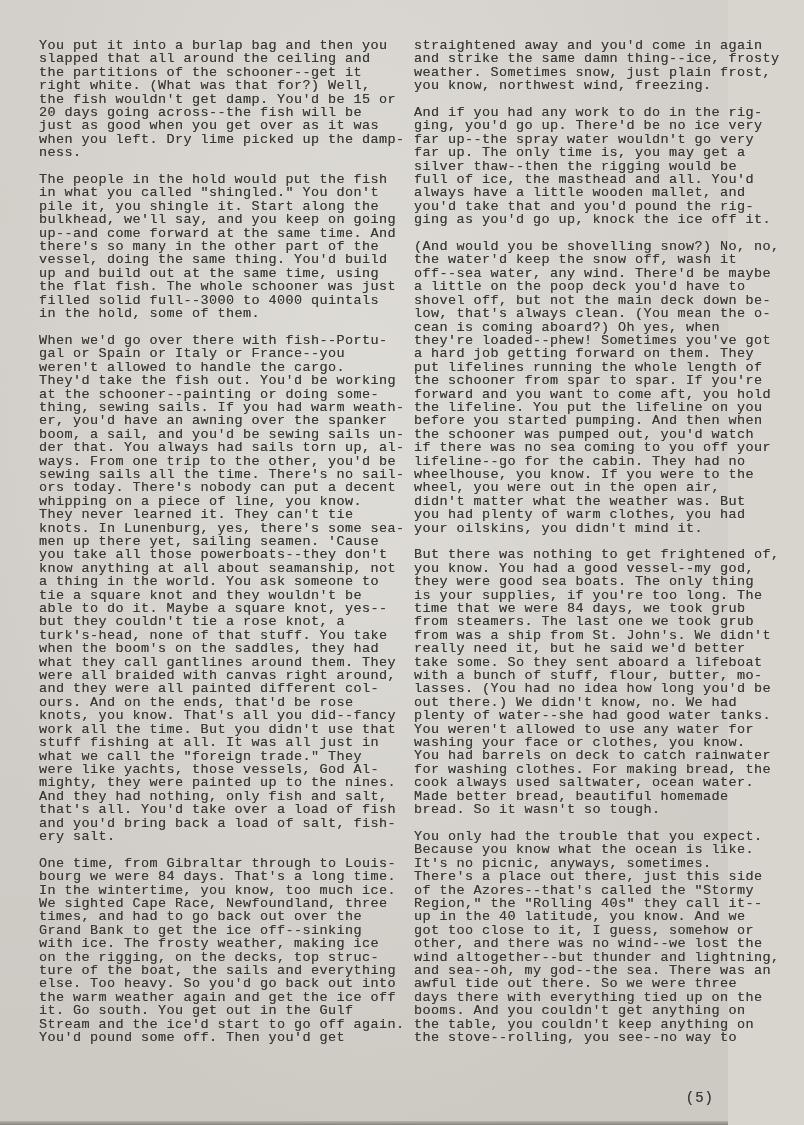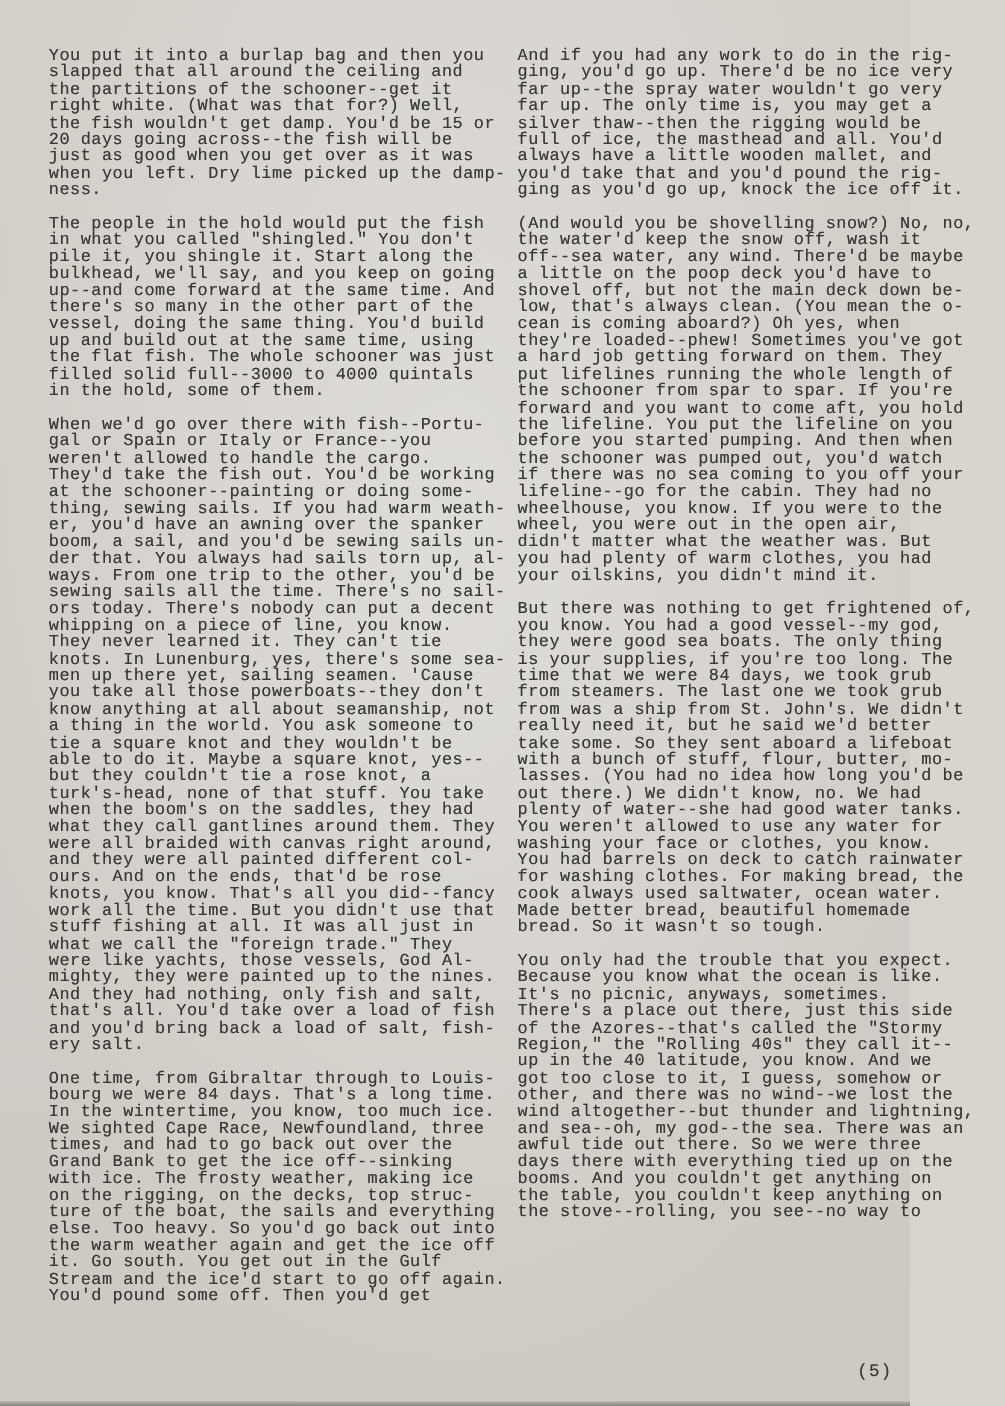--- a/index.html
+++ b/index.html
@@ -118,21 +118,24 @@
 times, and had to go back out over the
 Grand Bank to get the ice off--sinking
 with ice. The frosty weather, making ice
 on the rigging, on the decks, top struc-
 ture of the boat, the sails and everything
 else. Too heavy. So you'd go back out into
 the warm weather again and get the ice off
 it. Go south. You get out in the Gulf
 Stream and the ice'd start to go off again.
 You'd pound some off. Then you'd get</div></div>
-  <div class="col col-right"><div class="para">And if you had any work to do in the rig-
+  <div class="col col-right"><div class="para">straightened away and you'd come in again
+and strike the same damn thing--ice, frosty
+weather. Sometimes snow, just plain frost,
+you know, northwest wind, freezing.</div><div class="para">And if you had any work to do in the rig-
 ging, you'd go up. There'd be no ice very
 far up--the spray water wouldn't go very
 far up. The only time is, you may get a
 silver thaw--then the rigging would be
 full of ice, the masthead and all. You'd
 always have a little wooden mallet, and
 you'd take that and you'd pound the rig-
 ging as you'd go up, knock the ice off it.</div><div class="para">(And would you be shovelling snow?) No, no,
 the water'd keep the snow off, wash it
 off--sea water, any wind. There'd be maybe

